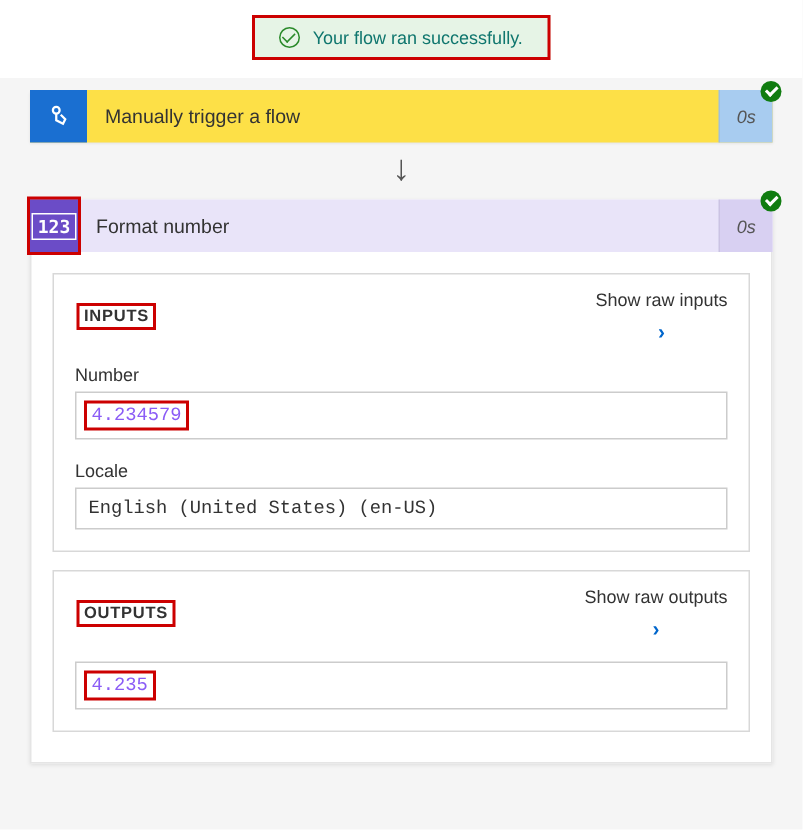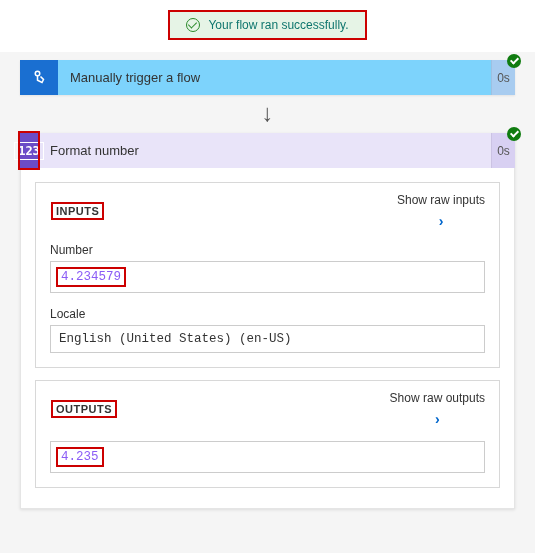--- a/index.html
+++ b/index.html
@@ -49,45 +49,46 @@
       padding: 8px 20px 12px 20px;
     }
     .card {
       position: relative;
       display: flex;
       align-items: stretch;
       box-shadow: 0 1px 2px rgba(0,0,0,0.08);
       margin: 0 auto;
     }
     .trigger-card {
-      background: #7dd3fc;
+      background: #fde047;
     }
     .card-icon {
       width: 38px;
       display: flex;
       align-items: center;
       justify-content: center;
       color: #fff;
       font-size: 16px;
     }
     .trigger-icon-bg { background: #1a6fd1; }
     .card-title {
       flex: 1;
       padding: 10px 12px;
       font-size: 13px;
       color: #333;
     }
     .card-time {
-      width: 24px;
+      width: 36px;
       display: flex;
       align-items: center;
       justify-content: center;
       font-size: 12px;
       color: #555;
       border-left: 1px solid rgba(0,0,0,0.06);
+      font-style: italic;
     }
     .trigger-time { background: #a8ccf0; }
     .success-dot {
       position: absolute;
       top: -6px; right: -6px;
       width: 14px; height: 14px;
       background: #107c10;
       border-radius: 50%;
       display: flex; align-items:center; justify-content:center;
     }
@@ -108,21 +109,21 @@
       position: relative;
     }
     .action-header {
       display: flex;
       align-items: stretch;
       background: #e9e4f9;
       position: relative;
     }
     .action-icon-bg {
       background: #6b4cc7;
-      width: 18px;
+      width: 32px;
       display:flex; align-items:center; justify-content:center;
       color:#fff;
       font-size:12px;
       font-weight:700;
       border: 2px solid #6b4cc7;
     }
     .action-icon-inner {
       border: 1.5px solid #fff;
       padding: 1px 3px;
       font-family: Consolas, monospace;

